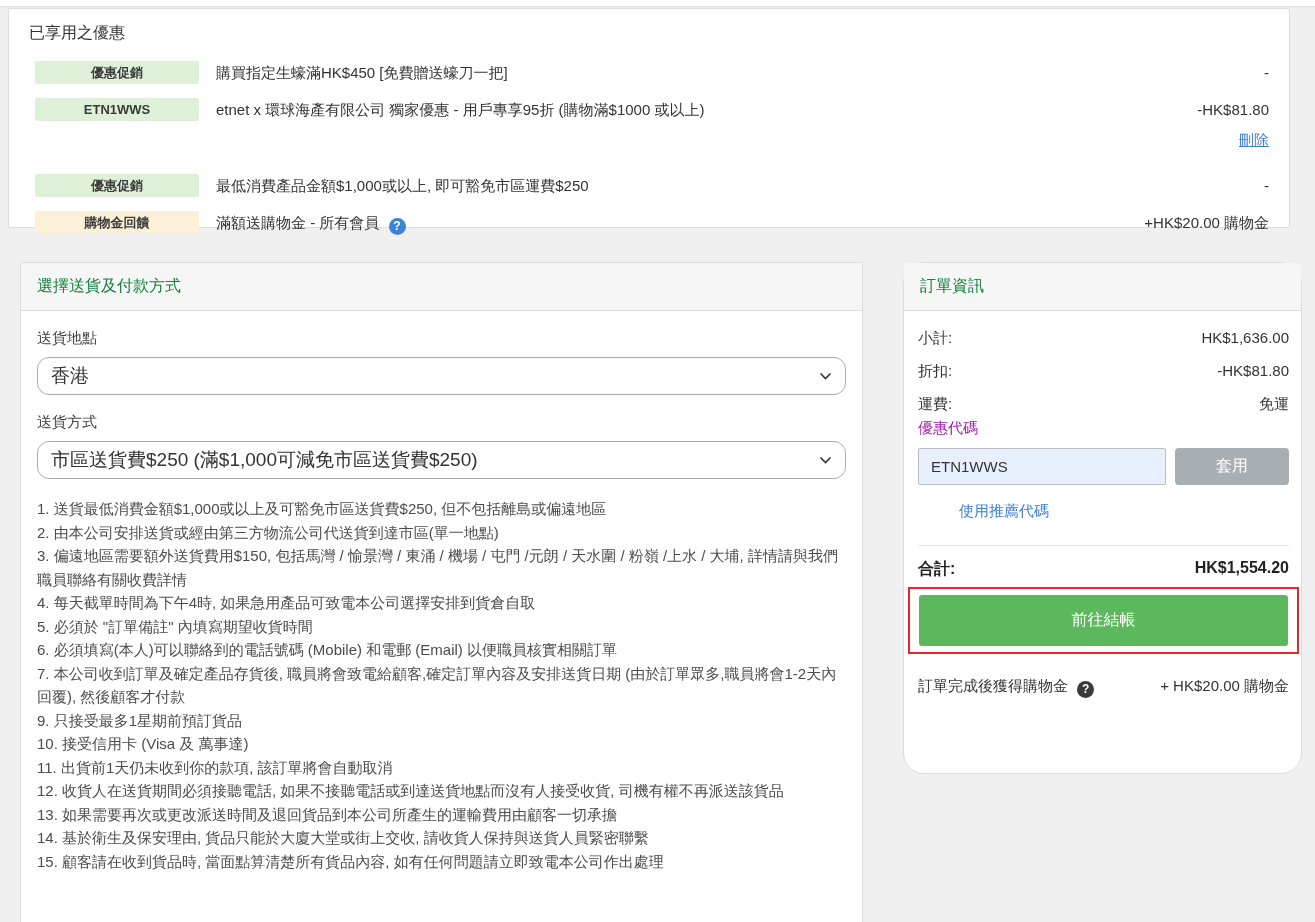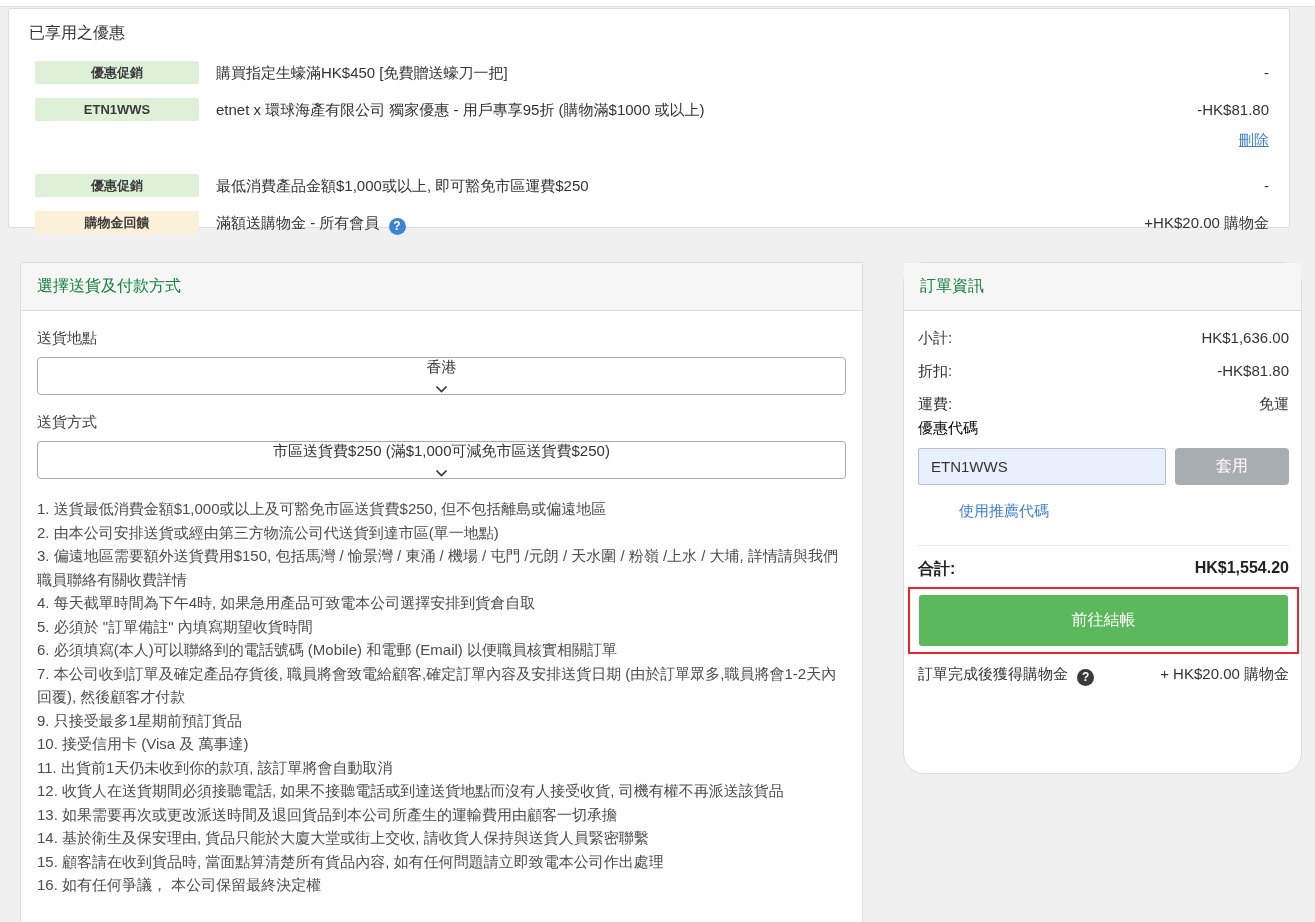--- a/index.html
+++ b/index.html
@@ -47,48 +47,48 @@
     color:#fff; font-size:12px; font-weight:bold; line-height:17px;
     text-align:center; vertical-align:-2px; margin-left:5px; cursor:pointer;
   }
   .help-icon.blue { background:#3d84d8; }
   .help-icon.dark { background:#3a3a3a; }
 
   
   .panel-delivery { left:20px; top:262px; width:843px; height:760px; }
   .field-label { font-size:15px; color:#444; margin:2px 0 9px; }
   .selectbox {
-    height:38px; border:1px solid #ababab; border-radius:4px; background:#fff;
+    height:38px; border:1px solid #ababab; border-radius:12px; background:#fff;
     display:flex; align-items:center; justify-content:space-between;
-    padding:0 13px; font-size:15px; color:#333; margin-bottom:18px; cursor:pointer;flex-direction:column;
+    padding:0 13px; font-size:19px; color:#333; margin-bottom:18px; cursor:pointer;
   }
   .notes { margin-top:5px; }
   .note-line { font-size:15px; line-height:23.5px; color:#4c4c4c; }
 
   
   .panel-order { left:903px; top:262px; width:399px; height:512px;border-radius:21px; }
   .order-body { padding:18px 12px 14px 14px; }
   .orow { display:flex; justify-content:space-between; font-size:15px; color:#333; margin-bottom:14px; }
   .orow .oval { text-align:right; }
-  .promo-code-label { font-size:15px; color:#000000; margin:5px 0 10px; }
+  .promo-code-label { font-size:15px; color:#a21caf; margin:5px 0 10px; }
   .code-row { display:flex; justify-content:space-between; align-items:center; }
   .code-input {
     width:248px; height:37px; border:1px solid #b9bec6; border-radius:2px;
     background:#e8f0fe; padding:0 12px; font-size:15px; color:#333;
     font-family:"Liberation Sans","DejaVu Sans",sans-serif;
   }
   .apply-btn {
     width:114px; height:37px; background:#a9aeb3; color:#fff; border:none;
     border-radius:4px; font-size:16px; cursor:pointer;
     font-family:"Liberation Sans","DejaVu Sans",sans-serif;
   }
   .referral-link { display:inline-block; margin-top:17px; font-size:15px;margin-left:41px; }
   .odivider { border-top:1px solid #e7e7e7; margin:24px 0 13px; }
   .total-row { display:flex; justify-content:space-between; font-size:16px; font-weight:bold; color:#222; }
-  .checkout-wrap { margin:7px -10px 9px; border:2px solid #e8272c; padding:6px 9px; }
+  .checkout-wrap { margin:7px -10px 21px; border:2px solid #e8272c; padding:6px 9px; }
   .checkout-btn {
     display:block; width:100%; height:51px; background:#5cb85c; color:#fff;
     border:none; border-radius:3px; font-size:16px; cursor:pointer;
     font-family:"Liberation Sans","DejaVu Sans",sans-serif;
   }
   .credit-row { display:flex; justify-content:space-between; font-size:15px; color:#333; }
   .credit-label { line-height:22px; }
   .credit-value { width:145px; text-align:right; line-height:22px; }
 </style>
 </head>
@@ -158,21 +158,20 @@
         <div class="note-line">5. 必須於 "訂單備註" 內填寫期望收貨時間</div>
         <div class="note-line">6. 必須填寫(本人)可以聯絡到的電話號碼 (Mobile) 和電郵 (Email) 以便職員核實相關訂單</div>
         <div class="note-line">7. 本公司收到訂單及確定產品存貨後, 職員將會致電給顧客,確定訂單內容及安排送貨日期 (由於訂單眾多,職員將會1-2天內回覆), 然後顧客才付款</div>
         <div class="note-line">9. 只接受最多1星期前預訂貨品</div>
         <div class="note-line">10. 接受信用卡 (Visa 及 萬事達)</div>
         <div class="note-line">11. 出貨前1天仍未收到你的款項, 該訂單將會自動取消</div>
         <div class="note-line">12. 收貨人在送貨期間必須接聽電話, 如果不接聽電話或到達送貨地點而沒有人接受收貨, 司機有權不再派送該貨品</div>
         <div class="note-line">13. 如果需要再次或更改派送時間及退回貨品到本公司所產生的運輸費用由顧客一切承擔</div>
         <div class="note-line">14. 基於衛生及保安理由, 貨品只能於大廈大堂或街上交收, 請收貨人保持與送貨人員緊密聯繫</div>
         <div class="note-line">15. 顧客請在收到貨品時, 當面點算清楚所有貨品內容, 如有任何問題請立即致電本公司作出處理</div>
-        <div class="note-line">16. 如有任何爭議， 本公司保留最終決定權</div>
       </div>
     </div>
   </div>
 
   <div class="panel panel-order">
     <div class="panel-head">訂單資訊</div>
     <div class="order-body">
       <div class="orow">
         <span>小計:</span>
         <span class="oval">HK$1,636.00</span>

